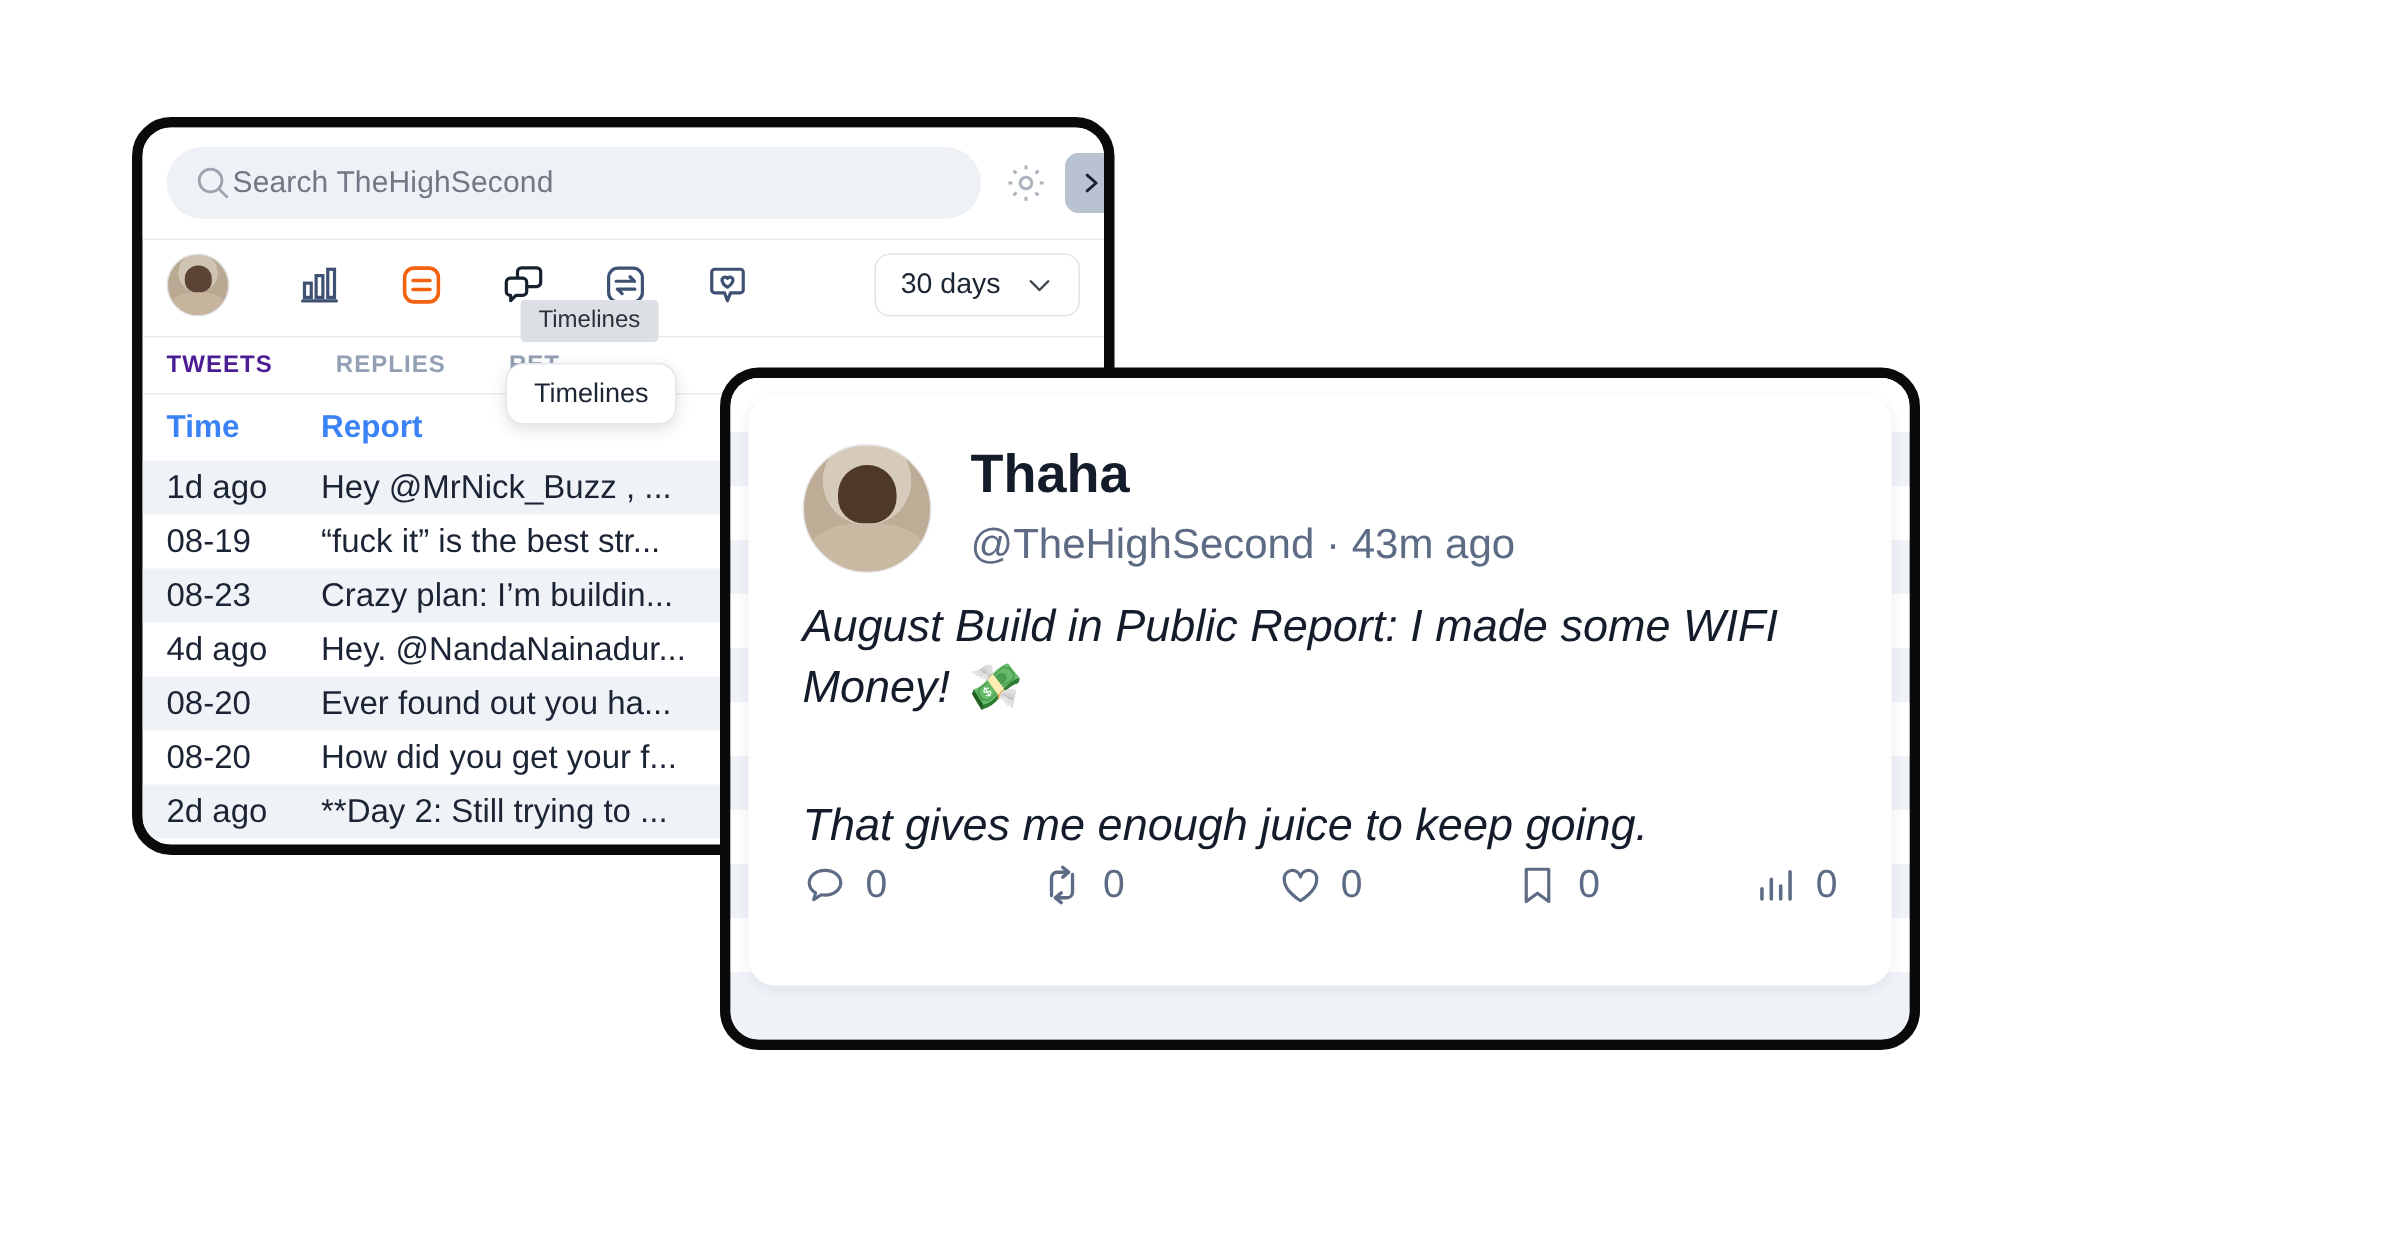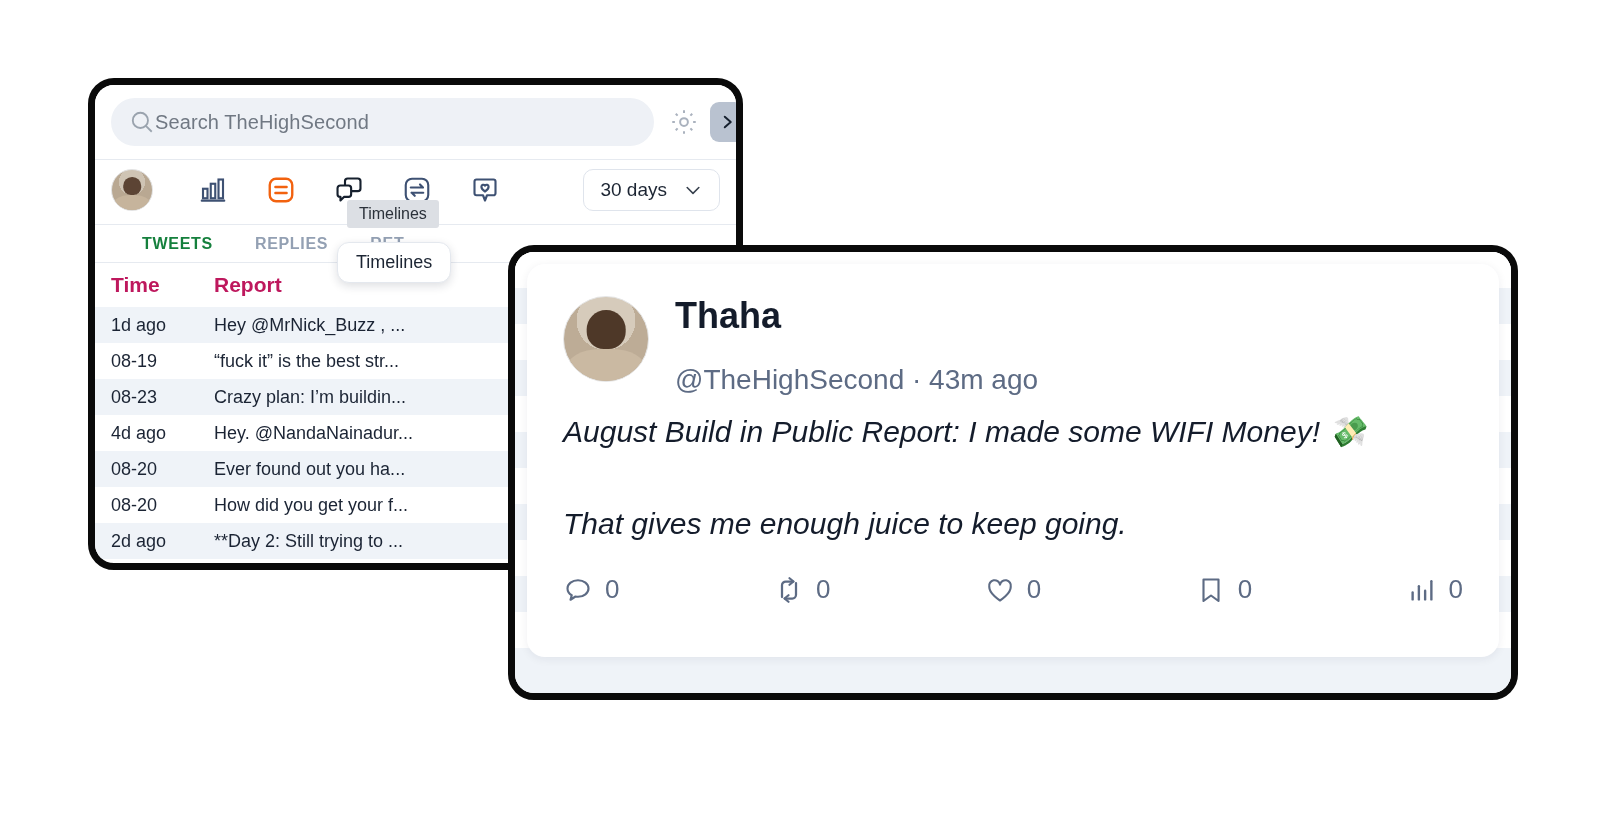--- a/index.html
+++ b/index.html
@@ -102,42 +102,42 @@
   .tabs {
     display: flex; gap: 42px;
     padding: 10px 16px 9px 16px;
     border-top: 1px solid #e6eaf0;
     border-bottom: 1px solid #e6eaf0;
   }
   .tab {
     font-size: 16px; font-weight: bold; letter-spacing: .7px;
     color: #93a0b3; cursor: pointer; white-space: nowrap;
   }
-  .tab.active { color: #15803d; margin-left: 31px; }
+  .tab.active { color: #4c1d95; }
 
   .thead, .trow {
     display: flex; align-items: center;
     padding: 0 16px;
   }
   .thead { height: 44px; }
   .th-time, .td-time { width: 103px; flex: none; }
   .th-content, .td-content { flex: 1; min-width: 0; }
   .th-metric, .td-metric { width: 120px; flex: none; text-align: left; }
   .thead .th-time, .thead .th-content {
-    font-size: 21px; font-weight: bold; color: #be185d;
-  }
-  .trow { height: 36px; font-size: 18px; color: #1b2434; align-items: center; }
+    font-size: 21px; font-weight: bold; color: #3b82f6;
+  }
+  .trow { height: 36px; font-size: 22px; color: #1b2434; align-items: center; }
   .trow.alt { background: #eff3f8; }
   .td-content {
     overflow: hidden; text-overflow: ellipsis; white-space: nowrap;
   }
   .td-metric { color: #f2620f; font-weight: bold; }
 
   
-  #front-window { left: 508px; top: 245px; width: 1010px; height: 455px; }
+  #front-window { left: 480px; top: 245px; width: 800px; height: 455px; }
   .fw-inner {
     position: absolute; inset: 0;
     background: #eff3f8;
   }
   .striped { position: absolute; inset: 0; }
   .stripe { position: absolute; left: 0; right: 0; height: 36px; background: #ffffff; }
 
   .tweet-card {
     position: absolute; left: 12px; top: 12px; right: 12px; bottom: 36px;
     background: #ffffff; border-radius: 18px;
@@ -157,21 +157,21 @@
   }
   .tw-avatar::after {
     content: ""; position: absolute; left: 50%; top: 62%;
     width: 94%; height: 56%; transform: translateX(-50%);
     background: #cab9a2; border-radius: 42% 42% 0 0;
   }
   .tw-name {
     font-size: 36px; font-weight: bold; color: #141c2b; line-height: 1.1;
   }
   .tw-handle {
-    font-size: 28px; color: #5d6b84; margin-top: 28px; white-space: nowrap;
+    font-size: 28px; color: #5d6b84; margin-top: 11px; white-space: nowrap;
   }
   .tw-body { margin-top: 16px; font-style: italic; }
   .tw-line { font-size: 30px; color: #141c2b; line-height: 1.35; }
   .tw-line.spaced { margin-top: 52px; }
 
   .tw-actions {
     position: absolute; left: 36px; right: 36px; bottom: 52px;
     display: flex; align-items: center; justify-content: space-between;
   }
   .tw-action {

